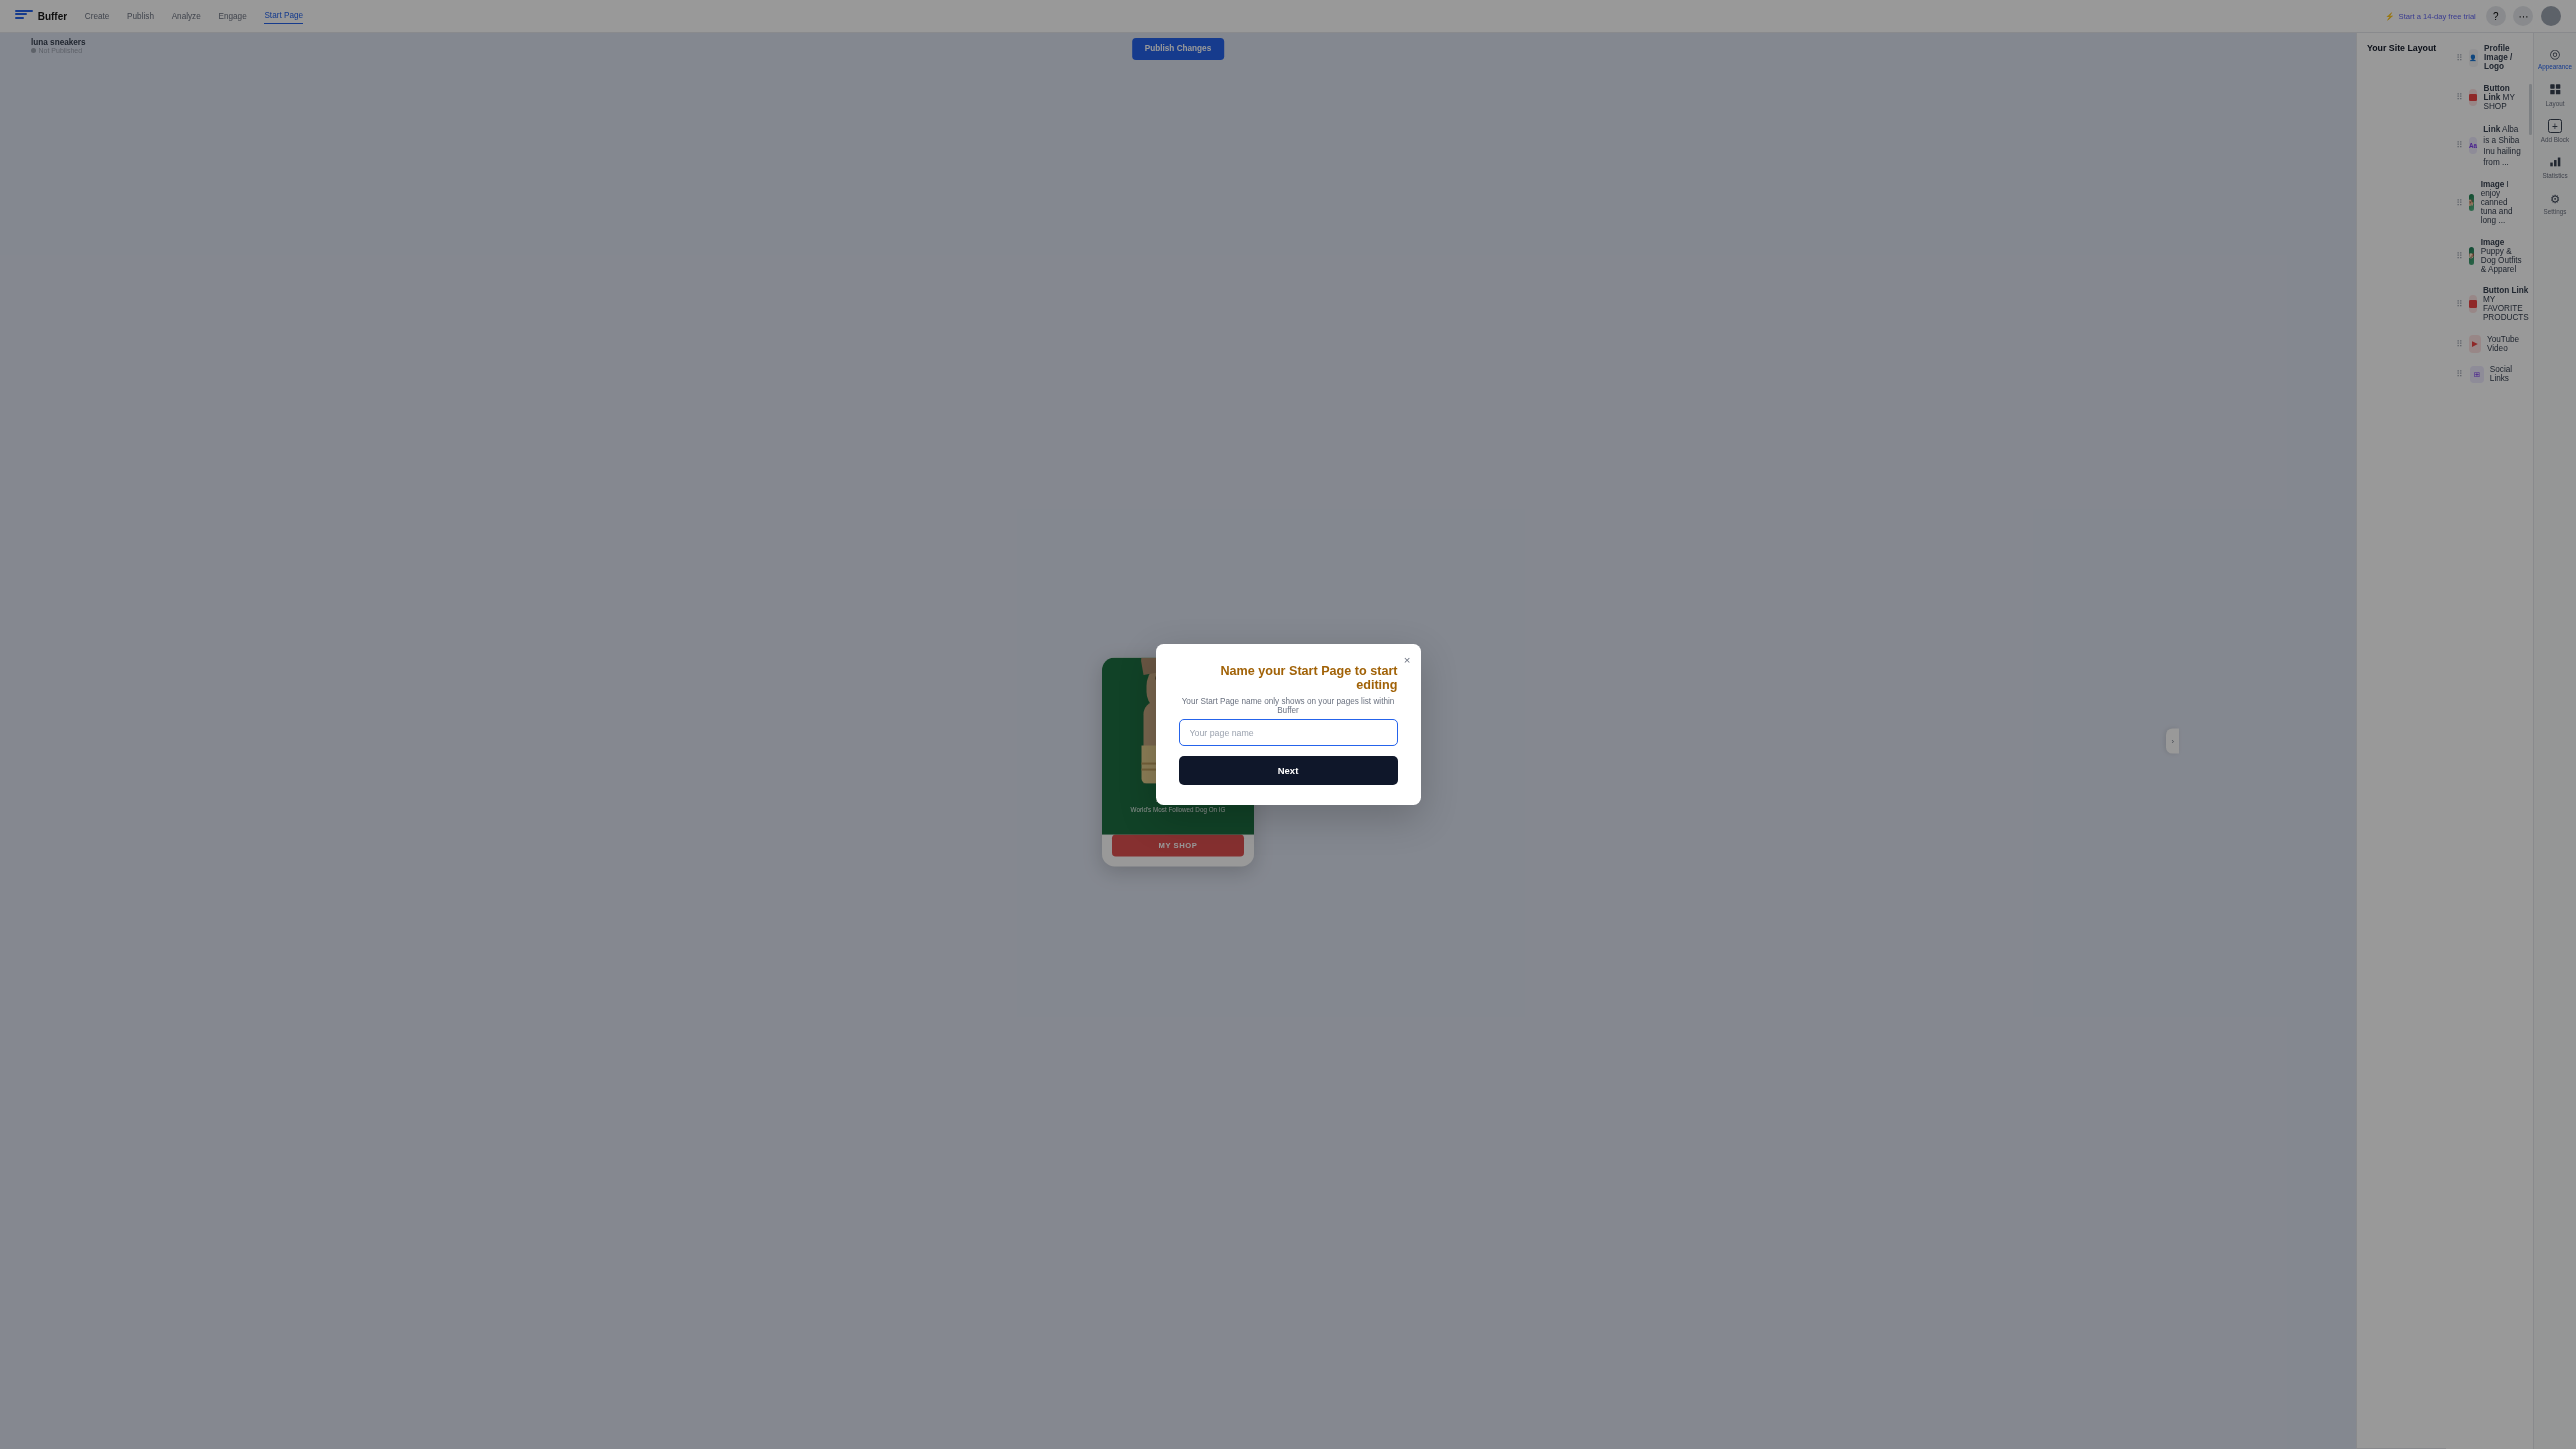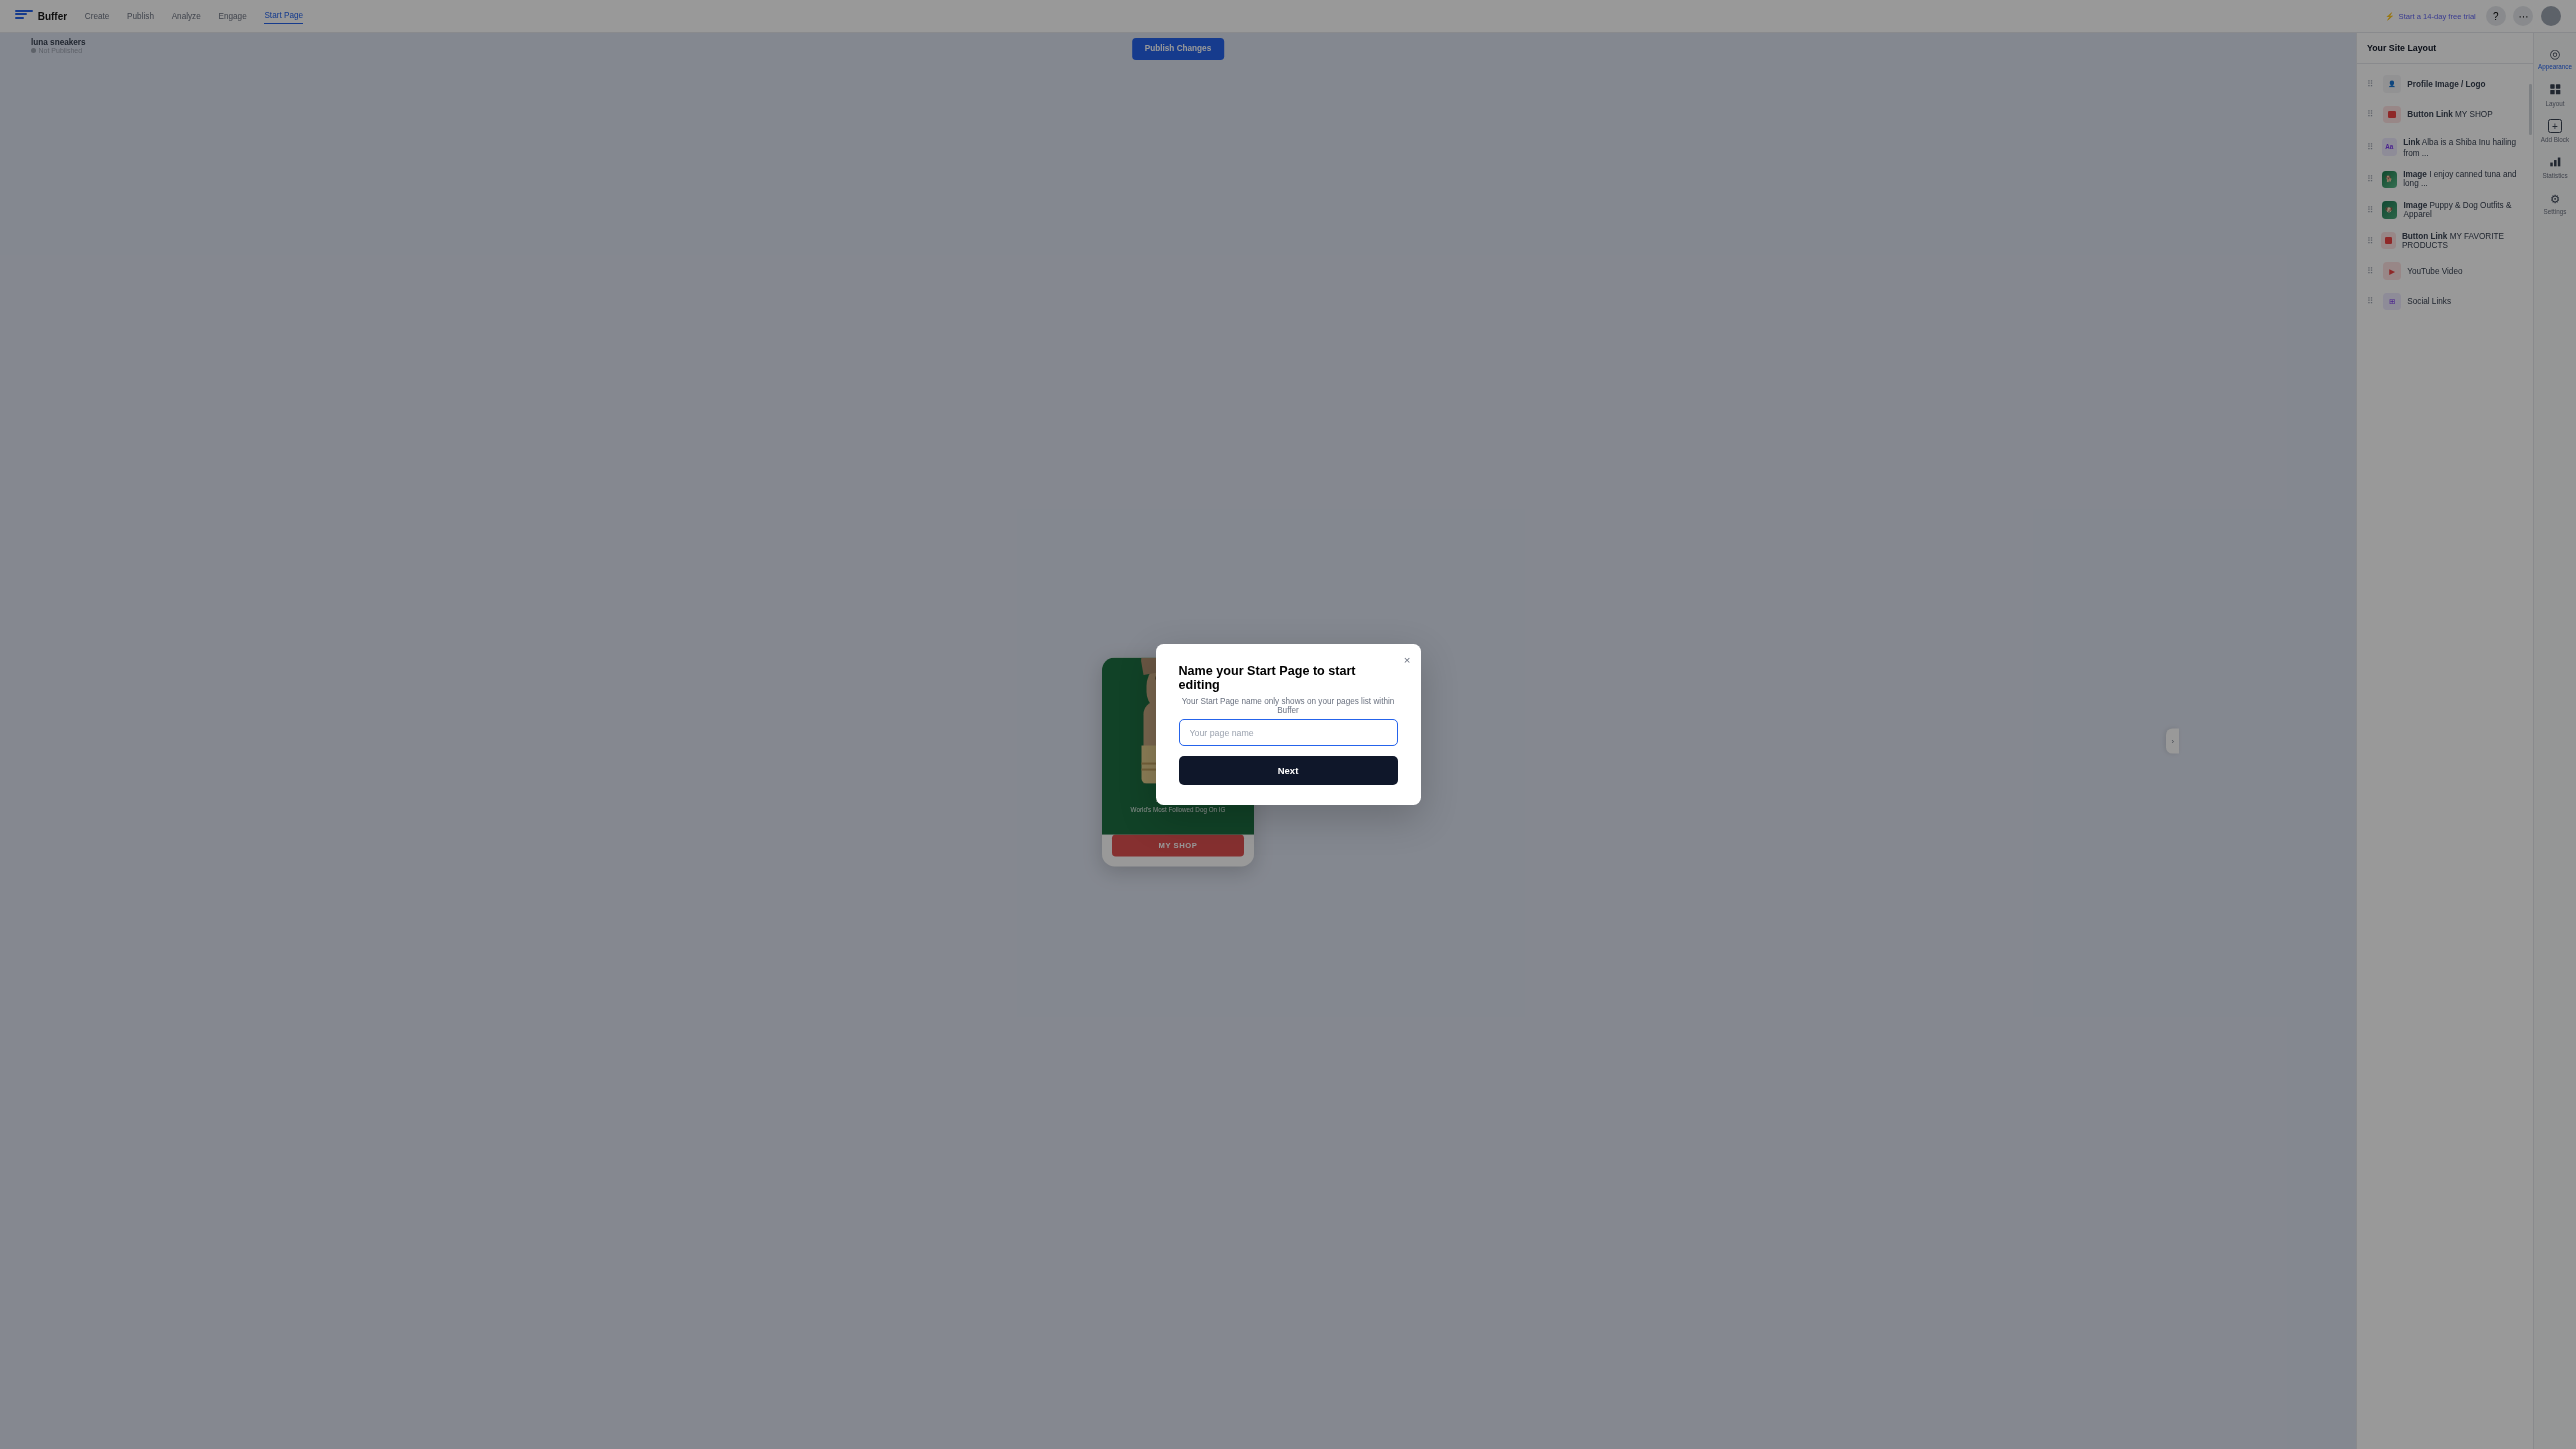--- a/index.html
+++ b/index.html
@@ -53,21 +53,21 @@
       background: white; border-bottom: 0.6px solid #e5e7eb; z-index: 20;
       display: flex; align-items: center; padding: 0 15px; gap: 17.7px;
     }
 
     
     .editor-layer {
       position: fixed; top: 33px; left: 0; right: 0; bottom: 0; z-index: 15;
       display: flex;
     }
     .editor-left { flex: 1; background: #dde3f0; position: relative; overflow: hidden; }
-    .editor-right { width: 177px; background: white; border-left: 0.6px solid #e5e7eb; display: flex; flex-direction: column; }
+    .editor-right { width: 177px; background: white; border-left: 0.6px solid #e5e7eb; display: flex; }
     .editor-far-right { width: 43px; background: #f9fafb; border-left: 0.6px solid #e5e7eb; display: flex; flex-direction: column; align-items: center; padding-top: 7.6px; gap: 2.5px; }
 
     
     .site-layout-header { padding: 10px; border-bottom: 0.6px solid #e5e7eb; font-weight: 600; font-size: 8.8px; color: #111827; }
     .layout-items { flex: 1; overflow-y: auto; padding: 5px 0; }
     .layout-item { display: flex; align-items: center; gap: 6.3px; padding: 6.3px 10px; cursor: pointer; }
     .drag-handle { color: #9ca3af; font-size: 8.8px; width: 10px; }
     .item-icon { width: 17.7px; height: 17.7px; border-radius: 3.8px; display: flex; align-items: center; justify-content: center; font-size: 8.8px; }
     .item-icon.red { background: #fee2e2; }
     .item-icon.purple { background: #ede9fe; }
@@ -99,21 +99,21 @@
     .modal-overlay {
       position: fixed; top: 0; left: 0; right: 0; bottom: 0;
       background: rgba(0,0,0,0.4); z-index: 100;
       display: flex; align-items: center; justify-content: center;
     }
     .modal {
       background: white; border-radius: 7.6px; padding: 20px 23px;
       width: 265px; position: relative; box-shadow: 0 12.6px 38px rgba(0,0,0,0.2);
     }
     .modal-close { position: absolute; top: 10px; right: 10px; background: none; border: none; font-size: 11.4px; cursor: pointer; color: #6b7280; }
-    .modal-title { font-size: 12.6px; font-weight: 700; color: #000000; text-align: left; margin-bottom: 5px; }
+    .modal-title { font-size: 12.6px; font-weight: 700; color: #a16207; text-align: right; margin-bottom: 5px; }
     .modal-subtitle { font-size: 8.2px; color: #6b7280; text-align: center; margin-bottom: 4px; }
     .modal-input { width: 100%; border: 1.3px solid #2563eb; border-radius: 5px; padding: 7.6px 10px; font-size: 8.8px; color: #374151; outline: none; margin-bottom: 10px; }
     .modal-input::placeholder { color: #9ca3af; }
     .modal-next-btn { width: 100%; background: #0f172a; color: white; border: none; border-radius: 5px; padding: 8.8px; font-size: 9.5px; font-weight: 600; cursor: pointer; }
   </style>
 </head>
 <body>
 
 <nav class="nav-bg">
   <div class="nav-logo">

